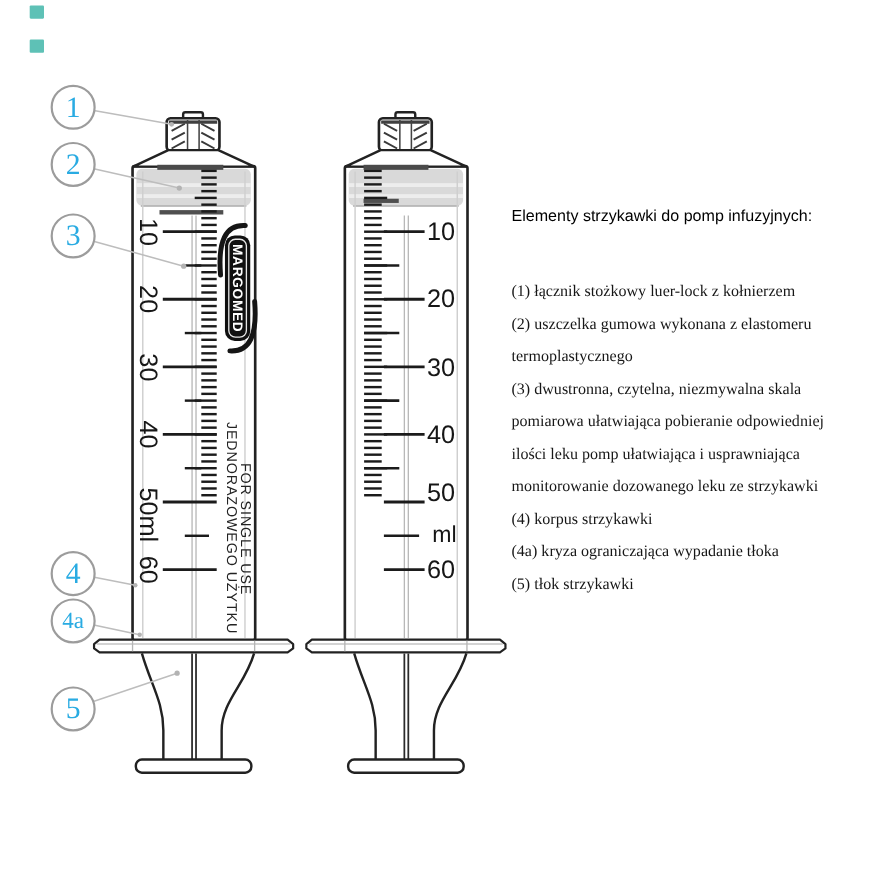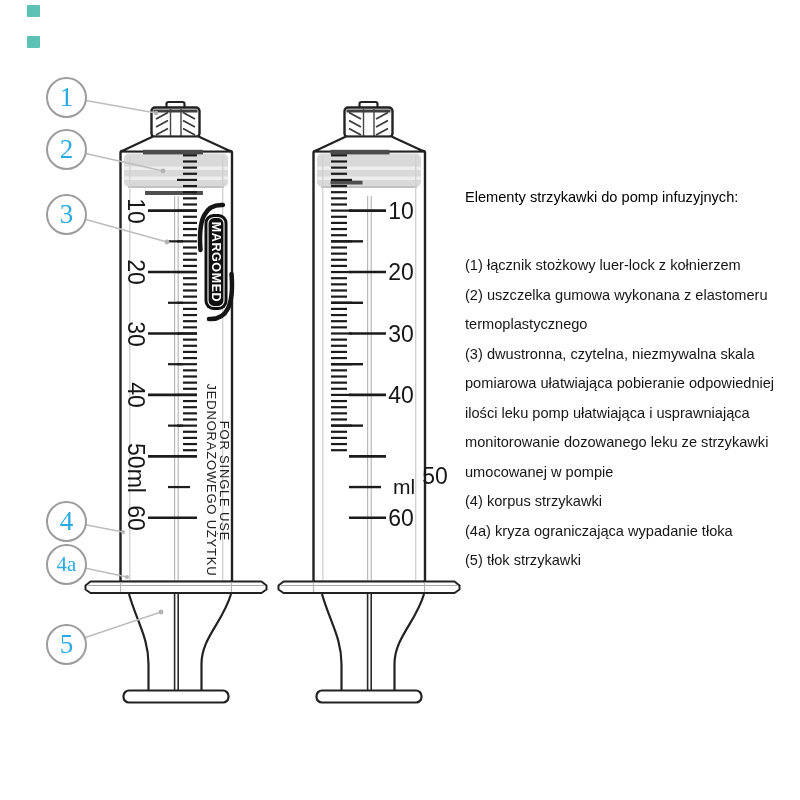--- a/index.html
+++ b/index.html
@@ -24,21 +24,21 @@
   .sideTxt{position:absolute;font-size:13px;letter-spacing:0.8px;color:#222;white-space:nowrap;
            transform:translate(-50%,-50%) rotate(90deg);}
 
   
   .brand{position:absolute;font-size:12.5px;font-weight:bold;letter-spacing:0.6px;color:#ffffff;
          white-space:nowrap;transform:translate(-50%,-50%) rotate(90deg);}
 
   
   .legendTitle{position:absolute;left:465px;top:189px;font-size:14.6px;color:#000000;white-space:nowrap;}
   .legendLines{position:absolute;left:465px;top:244px;width:330px;}
-  .legendLines div{height:29.5px;line-height:29.5px;font-size:14.6px;color:#161616;white-space:nowrap;}
+  .legendLines div{height:29.5px;line-height:29.5px;font-size:14.6px;color:#161616;white-space:nowrap;font-family:Liberation Serif, serif;}
 </style>
 </head>
 <body>
 
 <div id="stage">
 
 <svg id="art" width="800" height="800" viewBox="0 0 800 800">
 
   <g>
     <rect x="27" y="5" width="13" height="12" rx="1" fill="#5ec1b6"></rect>
@@ -287,32 +287,31 @@
 <span class="numR" style="left:135px;top:468px;">50ml</span>
 <span class="numR" style="left:135px;top:518px;">60</span>
 <span class="brand" style="left:216px;top:262px;">MARGOMED</span>
 <span class="sideTxt" style="left:211px;top:480px;">JEDNORAZOWEGO UŻYTKU</span>
 <span class="sideTxt" style="left:224px;top:481px;">FOR SINGLE USE</span>
 
 <span class="numU" style="left:401px;top:211px;">10</span>
 <span class="numU" style="left:401px;top:272px;">20</span>
 <span class="numU" style="left:401px;top:334px;">30</span>
 <span class="numU" style="left:401px;top:395px;">40</span>
-<span class="numU" style="left:401px;top:476px;margin-left:34px;">50</span>
+<span class="numU" style="left:401px;top:448px;">50</span>
 <span class="numU unit" style="left:404px;top:487px;">ml</span>
 <span class="numU" style="left:401px;top:518px;">60</span>
 
 <div class="legendTitle">Elementy strzykawki do pomp infuzyjnych:</div>
 <div class="legendLines">
   <div style="margin-top:7px;">(1) łącznik stożkowy luer-lock z kołnierzem</div>
   <div>(2) uszczelka gumowa wykonana z elastomeru</div>
   <div>termoplastycznego</div>
   <div>(3) dwustronna, czytelna, niezmywalna skala</div>
   <div>pomiarowa ułatwiająca pobieranie odpowiedniej</div>
   <div>ilości leku pomp ułatwiająca i usprawniająca</div>
   <div>monitorowanie dozowanego leku ze strzykawki</div>
-  <div>umocowanej w pompie</div>
   <div>(4) korpus strzykawki</div>
   <div>(4a) kryza ograniczająca wypadanie tłoka</div>
   <div>(5) tłok strzykawki</div>
 </div>
 
 </div>
 
 </body></html>

